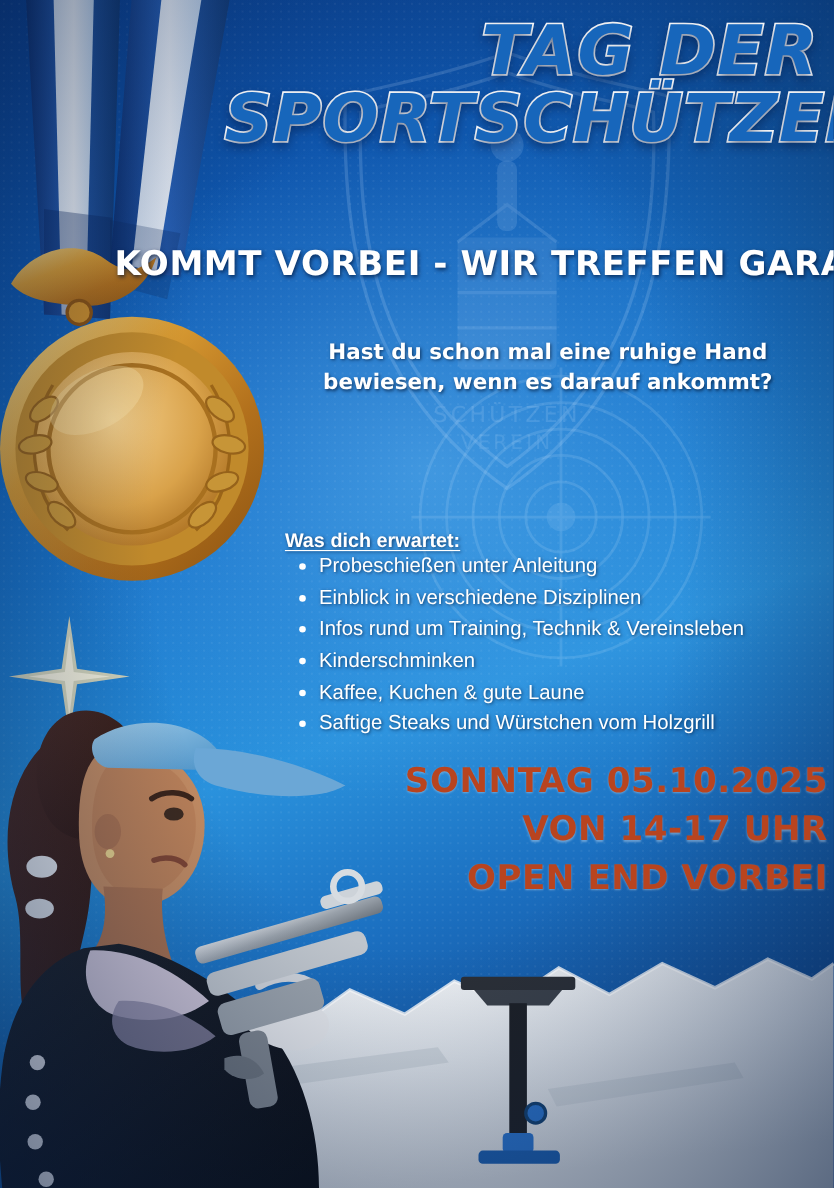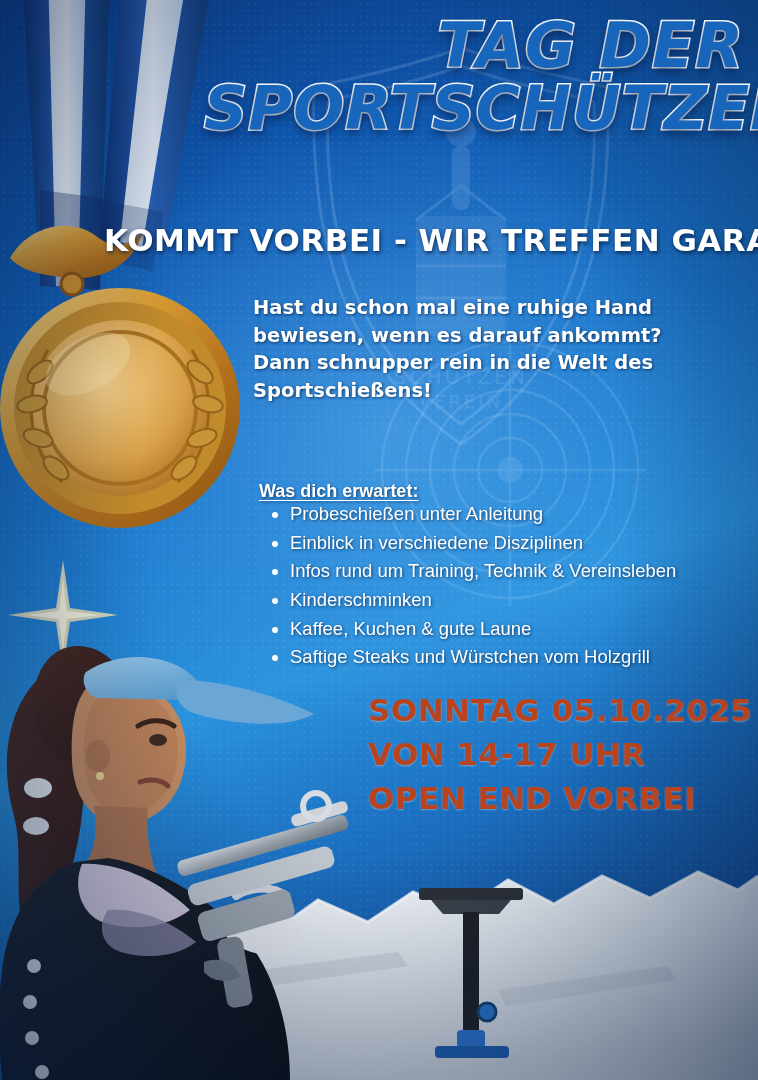--- a/index.html
+++ b/index.html
@@ -169,21 +169,21 @@
     top: 294px;
     width: 490px;
     z-index: 6;
     font-family: "DejaVu Sans", sans-serif;
     font-weight: 700;
     font-size: 19.5px;
     line-height: 1.42;
     color: #ffffff;
     text-shadow: 1px 1px 3px rgba(0,25,60,.7);
   }
-  .intro p { margin: 0; }
+  .intro p { margin: 12px; text-align: center; }
 
   .expect-heading {
     position: absolute;
     left: 259px;
     top: 481px;
     z-index: 6;
     font-family: "Liberation Sans", sans-serif;
     font-weight: 700;
     font-size: 18px;
     color: #ffffff;
@@ -214,21 +214,21 @@
     top: 688px;
     z-index: 7;
     font-family: "DejaVu Sans", sans-serif;
     font-weight: 700;
     font-size: 31px;
     line-height: 1.42;
     color: #b8441f;
     letter-spacing: .5px;
     text-shadow: 0 1px 2px rgba(255,255,255,.35);
   }
-  .datetime div { white-space: nowrap; }
+  .datetime div { white-space: nowrap; text-align: right; }
 </style>
 </head>
 <body>
 
 <div class="poster">
 
   <div class="bg-glow"></div>
   <div class="bg-dots"></div>
 
   <div class="crest">
@@ -446,21 +446,20 @@
 
   <div class="title-block">
     <span class="title-line l1">TAG DER</span>
     <span class="title-line l2">SPORTSCHÜTZEN</span>
   </div>
 
   <div class="subtitle">KOMMT VORBEI - WIR TREFFEN GARANTIERT</div>
 
   <div class="intro">
     <p>Hast du schon mal eine ruhige Hand bewiesen, wenn es darauf ankommt?</p>
-    <p>Dann schnupper rein in die Welt des Sportschießens!</p>
   </div>
 
   <div class="expect-heading">Was dich erwartet:</div>
 
   <ul class="expect-list">
     <li>Probeschießen unter Anleitung</li>
     <li>Einblick in verschiedene Disziplinen</li>
     <li>Infos rund um Training, Technik &amp; Vereinsleben</li>
     <li>Kinderschminken</li>
     <li>Kaffee, Kuchen &amp; gute Laune</li>

